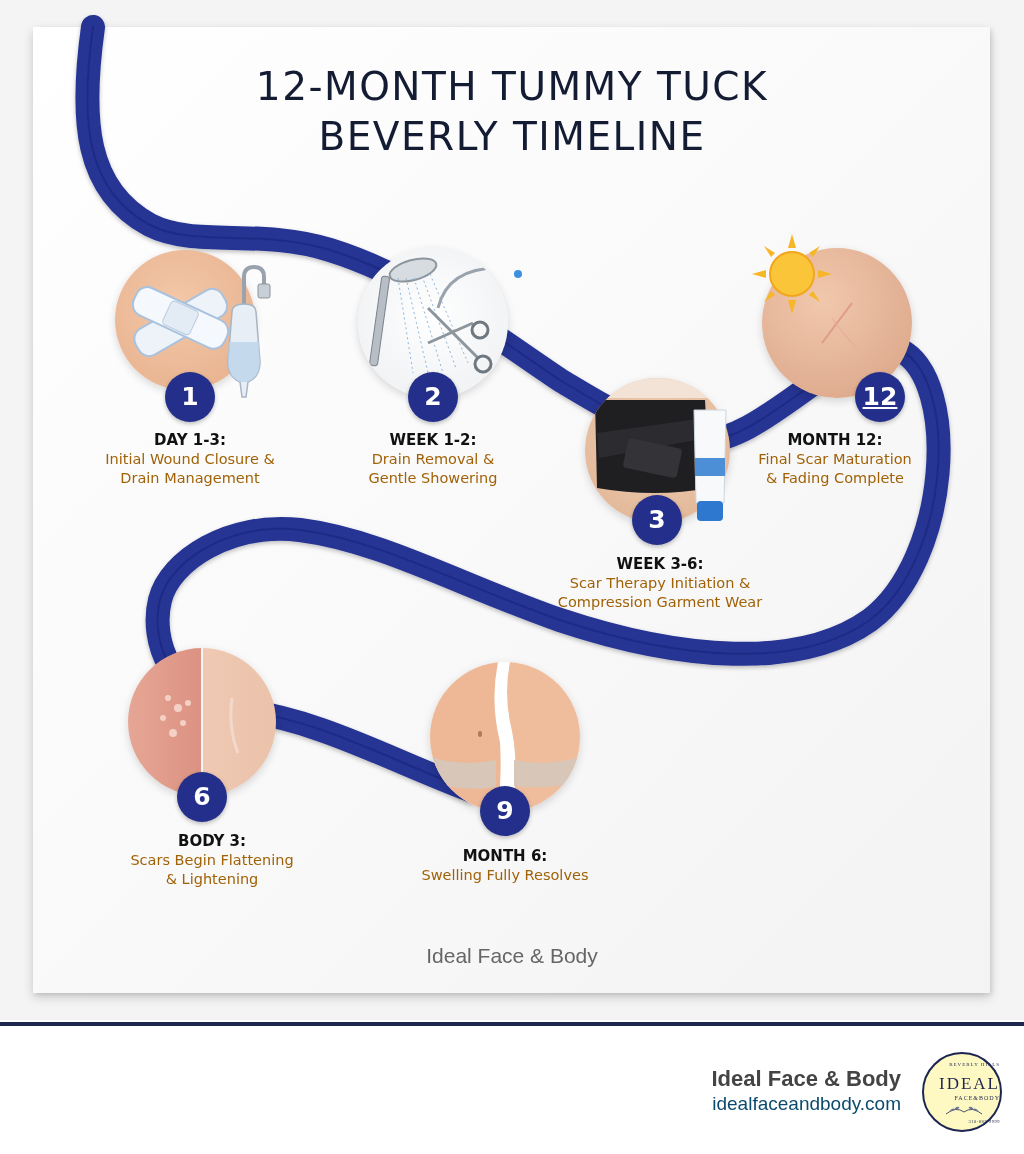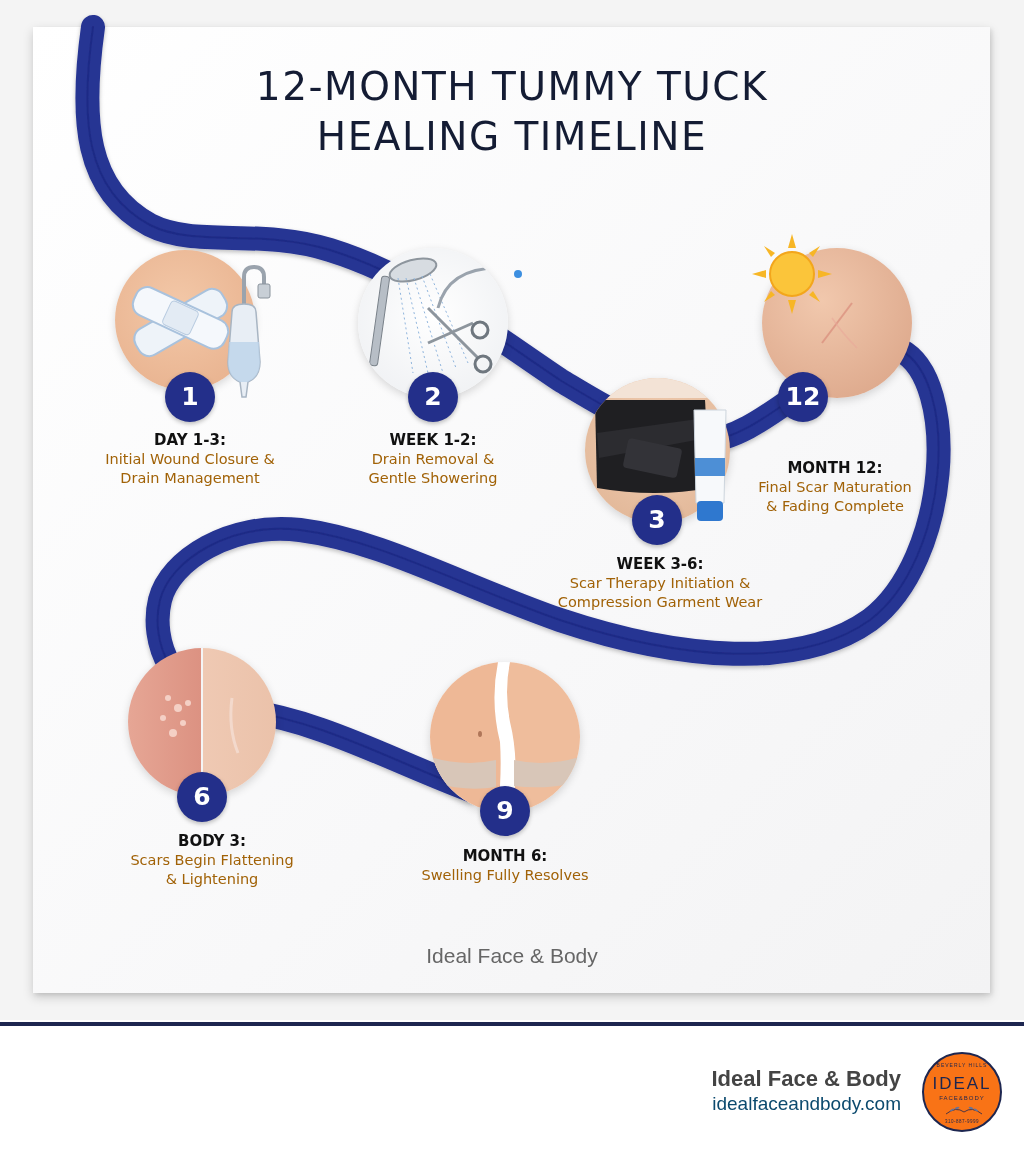--- a/index.html
+++ b/index.html
@@ -42,22 +42,22 @@
   }
 
   .divider { position:absolute; left:0; top:1022px; width:1024px; height:4px; background:#1d2650; }
 
   .footer-brand { position:absolute; right:123px; top:1066px; text-align:right; }
   .footer-brand .name { display:block; font-weight:bold; font-size:22px; color:#444; line-height:26px; font-family:"Liberation Sans", sans-serif; }
   .footer-brand .url { display:block; font-size:19px; color:#0c4a6e; line-height:24px; font-family:"Liberation Sans", sans-serif; }
 
   .logo {
     position:absolute; left:922px; top:1052px; width:80px; height:80px;
-    border-radius:50%; border:2px solid #1d2650; background:#f97316;
-    color:#1d2650; text-align:center; font-family:Liberation Sans, sans-serif;
+    border-radius:50%; border:2px solid #1d2650; background:#fef9c3;
+    color:#1d2650; text-align:right; font-family:Liberation Serif, serif;
   }
   .logo .top { position:absolute; left:0; top:8px; width:100%; font-size:5px; letter-spacing:1px; }
   .logo .main { position:absolute; left:0; top:20px; width:100%; font-size:17px; letter-spacing:2px; line-height:20px; }
   .logo .sub { position:absolute; left:0; top:41px; width:100%; font-size:6px; letter-spacing:1px; }
   .logo .phone { position:absolute; left:0; top:65px; width:100%; font-size:4.5px; letter-spacing:0.5px; }
   .logo .leaf { position:absolute; left:20px; top:50px; width:40px; height:12px; }
 </style>
 </head>
 <body>
 
@@ -71,21 +71,21 @@
     </filter>
   </defs>
   <g filter="url(#pshadow)" fill="none" stroke-linecap="round" stroke-linejoin="round">
     <path id="mainpath" d="M 93 27 C 80 120, 85 190, 150 225 C 195 248, 260 228, 330 250 C 420 278, 500 340, 560 380 C 610 410, 640 430, 700 440 C 760 448, 850 330, 900 350 C 960 380, 950 560, 870 620 C 800 670, 680 660, 560 620 C 460 585, 380 540, 300 530 C 230 522, 170 560, 160 600 C 150 640, 170 700, 240 710 C 320 720, 390 760, 470 790" stroke="#263493" stroke-width="24"></path>
     <path d="M 93 27 C 80 120, 85 190, 150 225 C 195 248, 260 228, 330 250 C 420 278, 500 340, 560 380 C 610 410, 640 430, 700 440 C 760 448, 850 330, 900 350 C 960 380, 950 560, 870 620 C 800 670, 680 660, 560 620 C 460 585, 380 540, 300 530 C 230 522, 170 560, 160 600 C 150 640, 170 700, 240 710 C 320 720, 390 760, 470 790" stroke="#1c2880" stroke-width="2" opacity="0.7"></path>
   </g>
 </svg>
 
 <h1 class="title">
   <span>12-MONTH TUMMY TUCK</span>
-  <span>HEALING TIMELINE</span>
+  <span>BEVERLY TIMELINE</span>
 </h1>
 
 <div class="milestone" style="left:0;top:0;">
   <div class="bubble" style="left:115px;top:250px;width:140px;height:140px;background:radial-gradient(circle at 45% 40%,#f3c8a8,#e6ae8a);">
     <svg width="140" height="140" viewBox="0 0 140 140">
       <g transform="rotate(-30 70 70)">
         <rect x="15" y="55" width="100" height="30" rx="12" fill="#eef3f9" stroke="#a9c2dd" stroke-width="2"></rect>
       </g>
       <g transform="rotate(25 70 70)">
         <rect x="15" y="55" width="100" height="30" rx="12" fill="#f5f8fc" stroke="#a9c2dd" stroke-width="2"></rect>
@@ -170,22 +170,22 @@
       <polygon points="40,80 44,66 36,66"></polygon>
       <polygon points="0,40 14,36 14,44"></polygon>
       <polygon points="80,40 66,36 66,44"></polygon>
       <polygon points="12,12 23,19 19,23"></polygon>
       <polygon points="68,68 57,61 61,57"></polygon>
       <polygon points="68,12 61,23 57,19"></polygon>
       <polygon points="12,68 19,57 23,61"></polygon>
     </g>
     <circle cx="40" cy="40" r="22" fill="#fbc53a" stroke="#f3a61c" stroke-width="2"></circle>
   </svg>
-  <div class="num-badge" style="left:778px;top:372px;">12</div>
-  <div class="label" style="left:730px;top:430px;width:210px;margin-top:28px;">
+  <div class="num-badge" style="left:855px;top:372px;text-decoration:underline;">12</div>
+  <div class="label" style="left:730px;top:430px;width:210px;">
     <span class="head">MONTH 12:</span>
     <span class="desc">Final Scar Maturation
 &amp; Fading Complete</span>
   </div>
 </div>
 
 <div class="milestone" style="left:0;top:0;">
   <div class="bubble" style="left:128px;top:648px;width:148px;height:148px;background:linear-gradient(90deg,#e6a695 0%,#dc9282 49%,#f5f5f5 49.5%,#f5f5f5 50.5%,#efc9b3 51%,#ebc2aa 100%);">
     <svg width="148" height="148" viewBox="0 0 148 148">
       <g fill="#f7d6cc" opacity="0.9">

